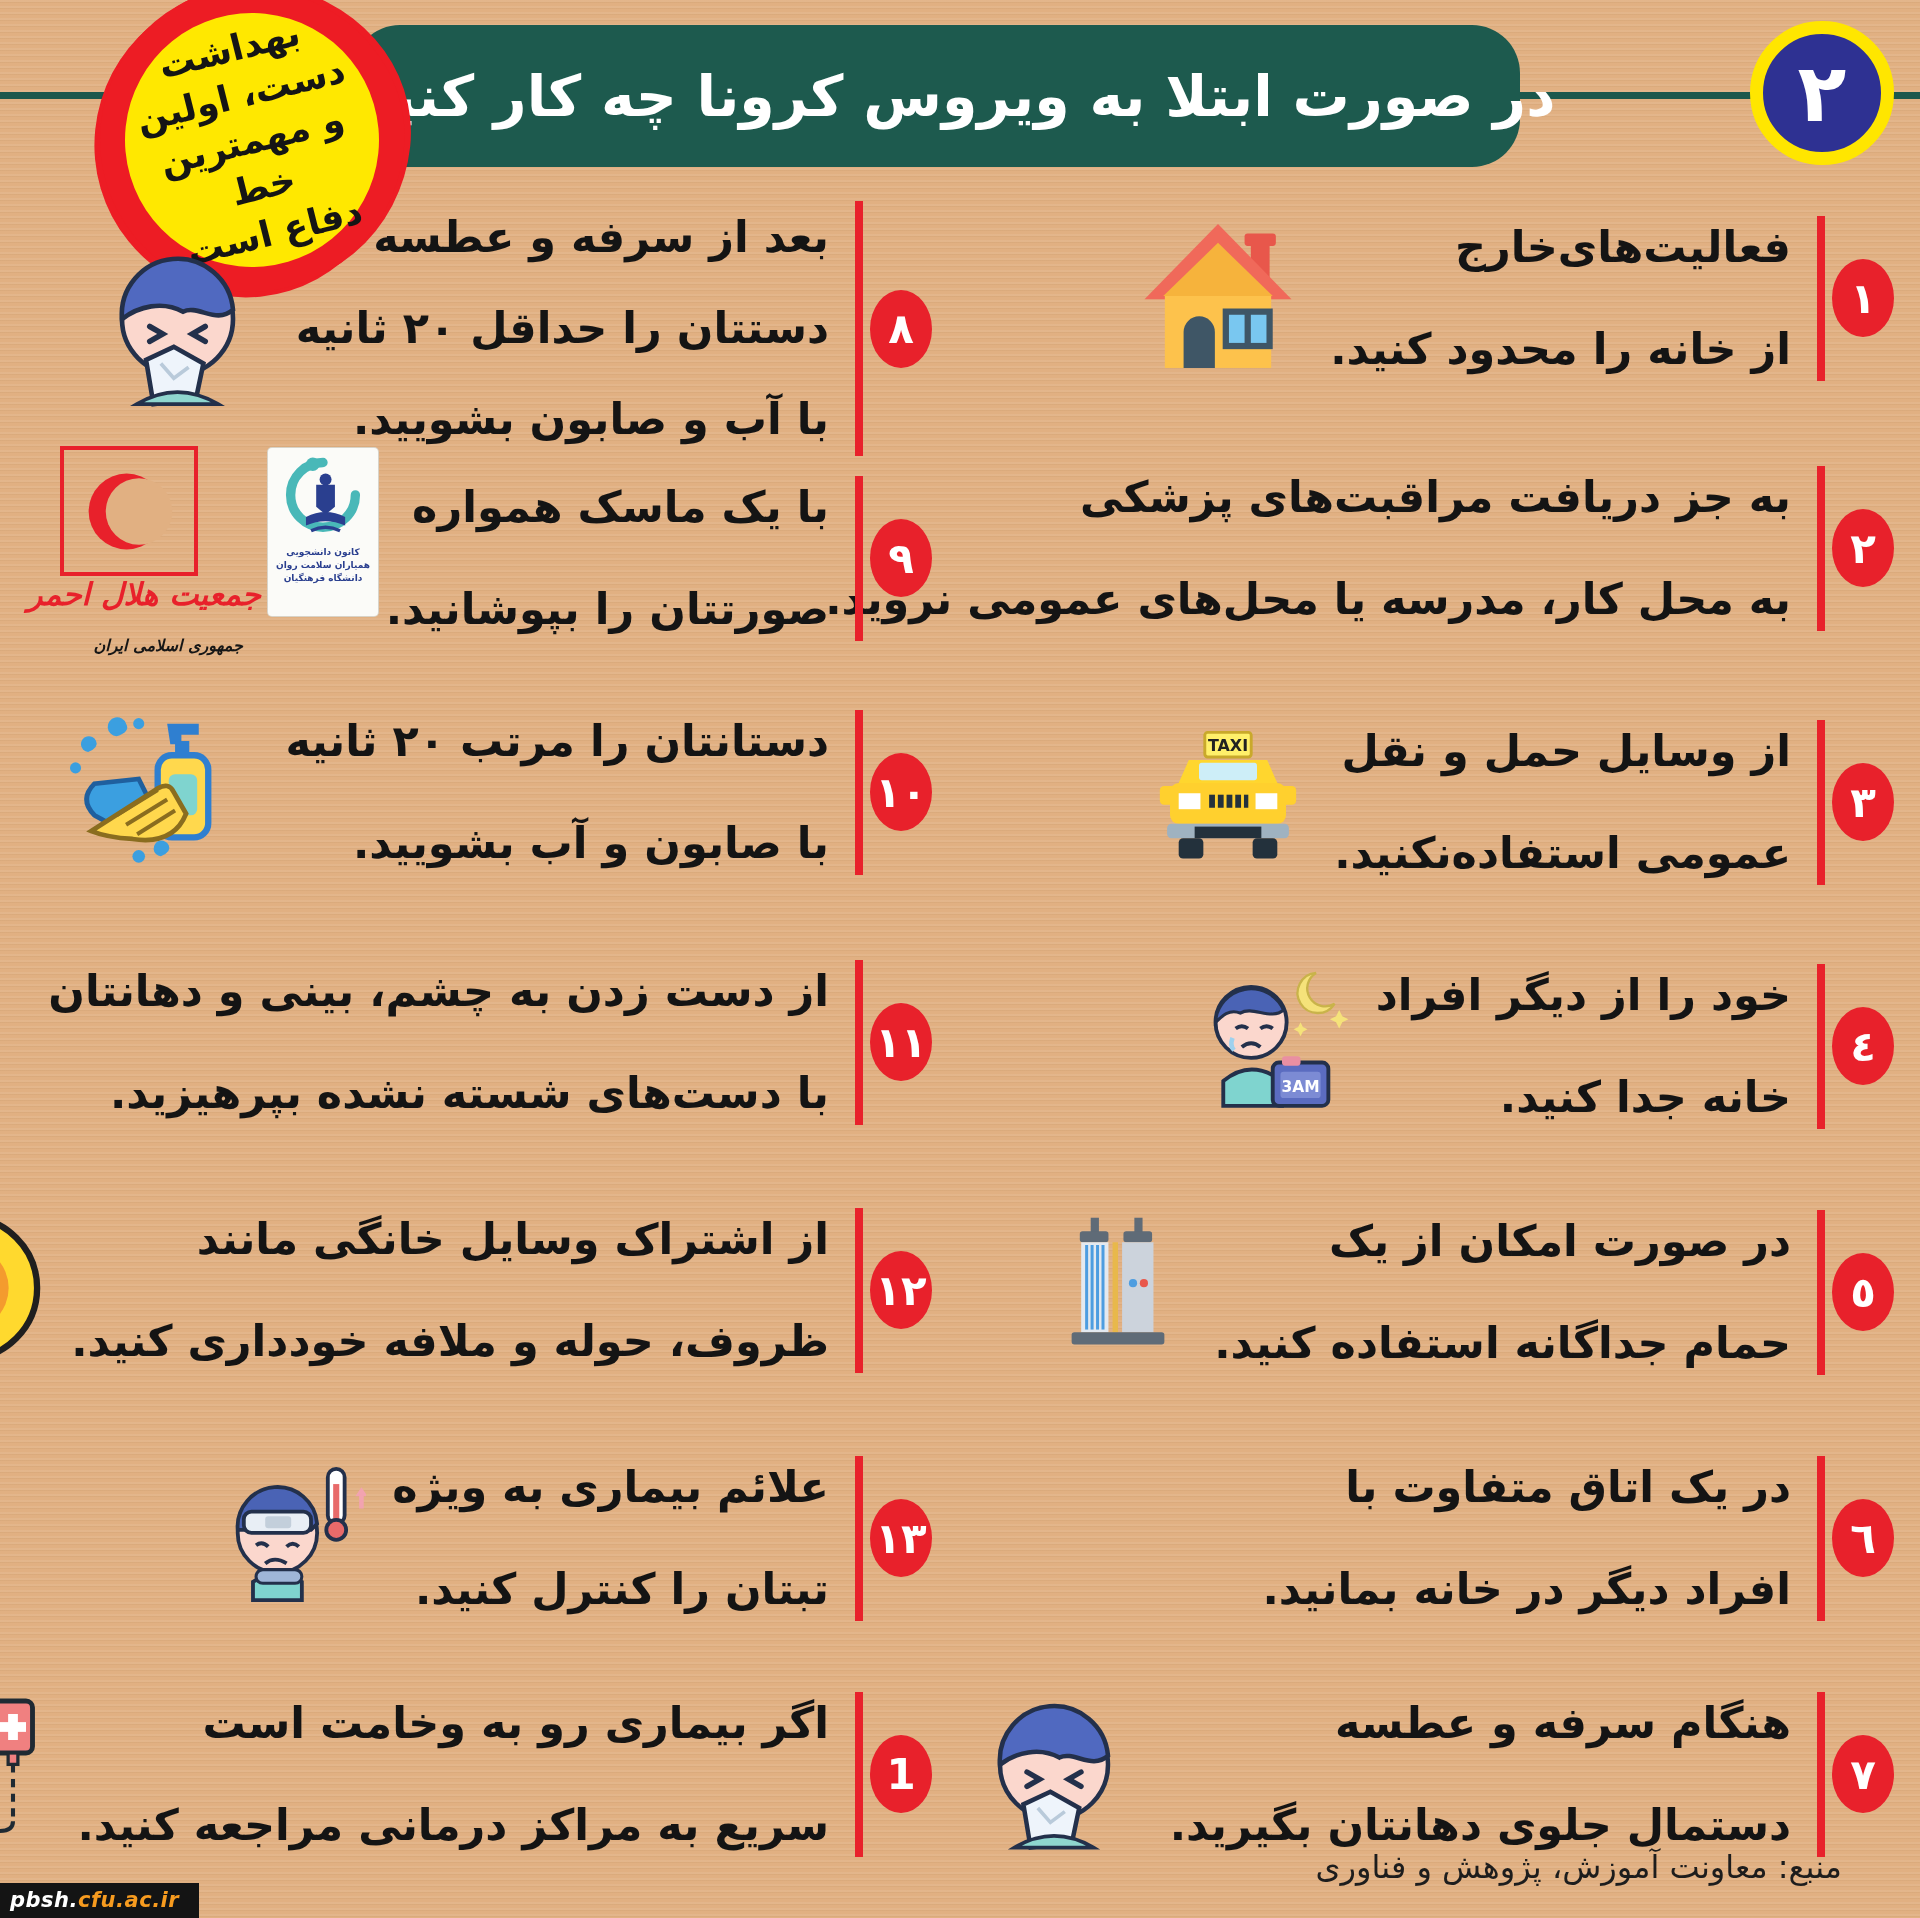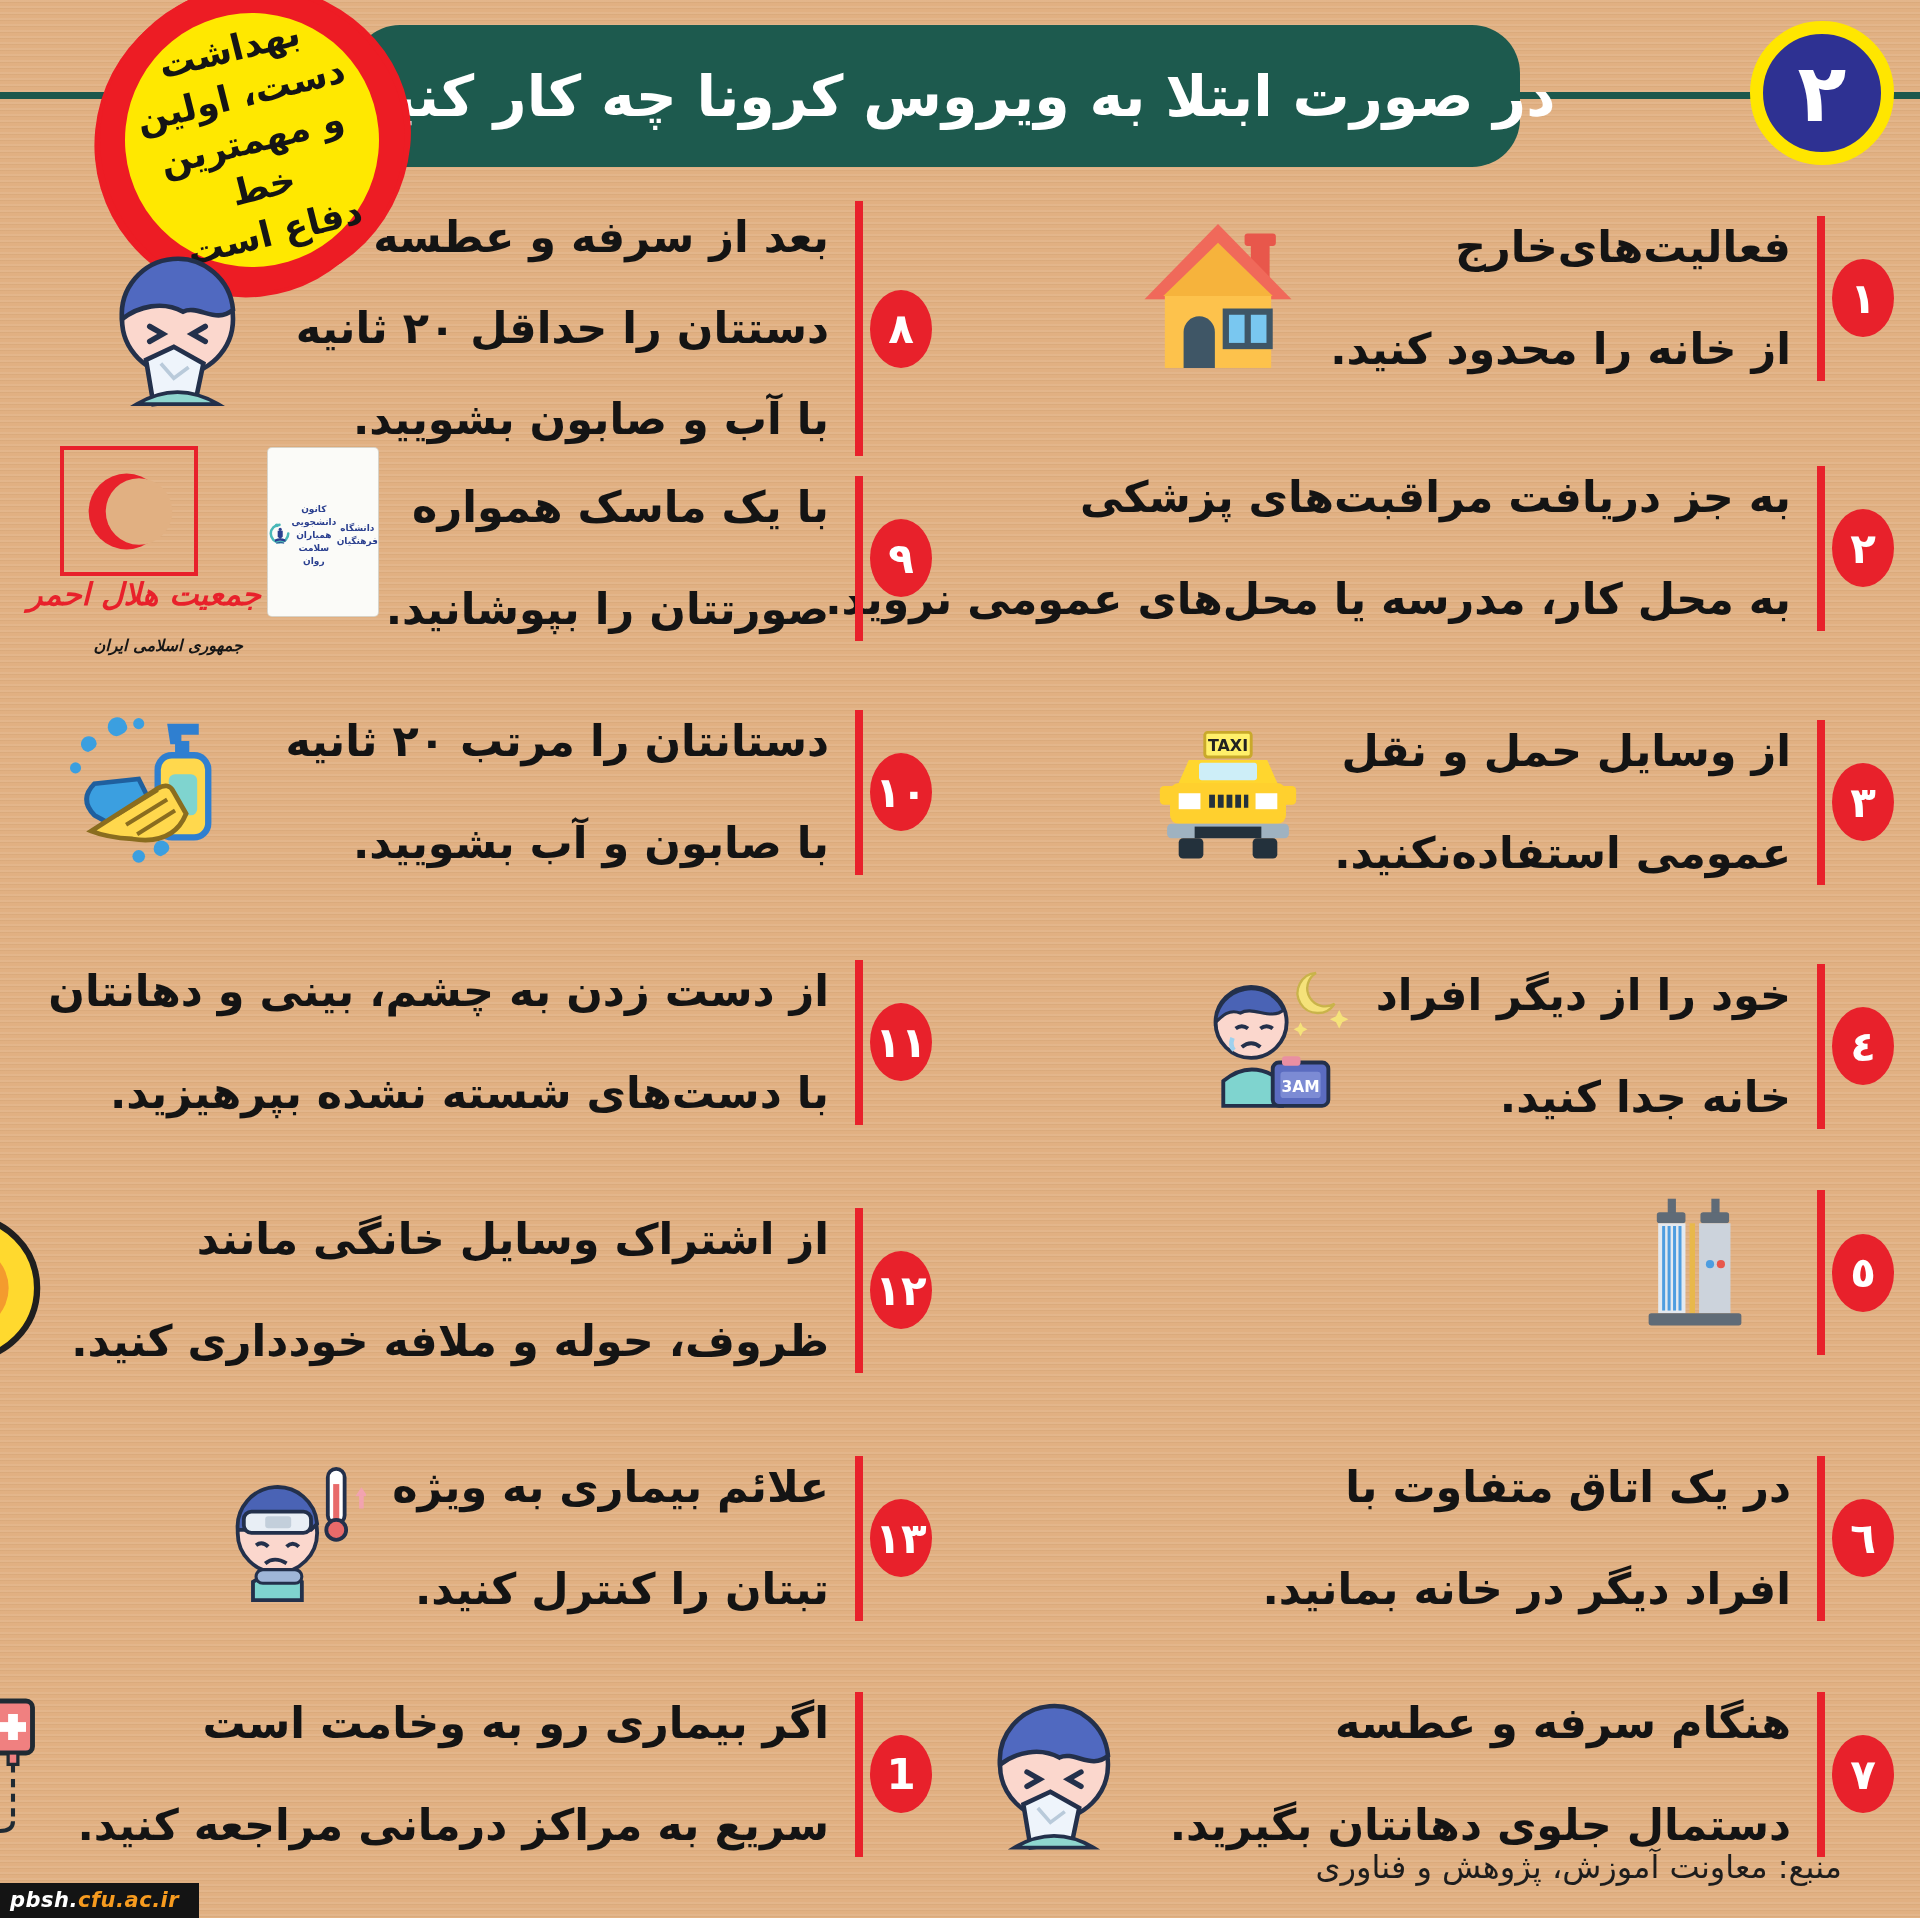--- a/index.html
+++ b/index.html
@@ -33,21 +33,21 @@
                font-size:42px;font-weight:bold;display:flex;align-items:center;justify-content:center;
                margin-left:7px;flex:0 0 auto;direction:rtl;}
   
   .crescent-box{position:absolute;left:60px;top:446px;width:130px;height:122px;border:4px solid #e8212b;
                 display:flex;align-items:center;justify-content:center;}
   .crescent-title{position:absolute;left:36px;top:576px;width:225px;text-align:center;color:#e8212b;
                   font-size:31px;font-weight:bold;font-style:italic;direction:rtl;white-space:nowrap;}
   .crescent-sub{position:absolute;left:18px;top:636px;width:225px;text-align:right;color:#161616;
                 font-size:16px;font-weight:bold;font-style:italic;direction:rtl;white-space:nowrap;}
   .org-box{position:absolute;left:268px;top:448px;width:110px;height:168px;background:#fbfbf8;border-radius:4px;
-           box-shadow:0 0 0 1px #d8d3c8;display:flex;flex-direction:row;align-items:center;padding-top:6px;box-sizing:border-box;}
+           box-shadow:0 0 0 1px #d8d3c8;display:flex;flex-direction:column;align-items:center;padding-top:6px;box-sizing:border-box;}
   .org-cap{font-size:9px;color:#2a3f8f;direction:rtl;text-align:center;line-height:13px;font-weight:bold;}
   
   .source{position:absolute;right:78px;top:1848px;direction:rtl;font-size:32px;font-weight:normal;color:#1d1d1d;white-space:nowrap;}
   .watermark{position:absolute;left:0;bottom:0;background:#141414;color:#fff;font-style:italic;font-weight:bold;
              font-size:21px;padding:5px 20px 6px 10px;letter-spacing:.5px;}
   .watermark .domain{color:#f79b1f;}
 </style>
 </head>
 <body>
 
@@ -174,20 +174,24 @@
         <line x1="31" y1="22" x2="31" y2="84" stroke="#4d9de0" stroke-width="2.2"></line>
         <line x1="35" y1="22" x2="35" y2="84" stroke="#4d9de0" stroke-width="2.2"></line>
         <line x1="39" y1="22" x2="39" y2="84" stroke="#4d9de0" stroke-width="2.2"></line>
         <rect x="46" y="20" width="4" height="66" fill="#e8b84b"></rect>
         <rect x="53" y="20" width="23" height="66" fill="#ccd3dc"></rect>
         <circle cx="61" cy="50" r="3" fill="#4d9de0"></circle>
         <circle cx="69" cy="50" r="3" fill="#e8574b"></circle>
         <rect x="16" y="86" width="68" height="9" rx="2" fill="#5f6b77"></rect>
       </svg>
     </div>
+    <div class="text">
+      <div>در صورت امکان از یک</div>
+      <div>حمام جداگانه استفاده کنید.</div>
+    </div>
     <div class="bar"></div>
     <div class="badge">٥</div>
   </div>
 
   <div class="item" style="top:1436px;right:26px">
     <div class="text">
       <div>در یک اتاق متفاوت با</div>
       <div>افراد دیگر در خانه بمانید.</div>
     </div>
     <div class="bar"></div>

